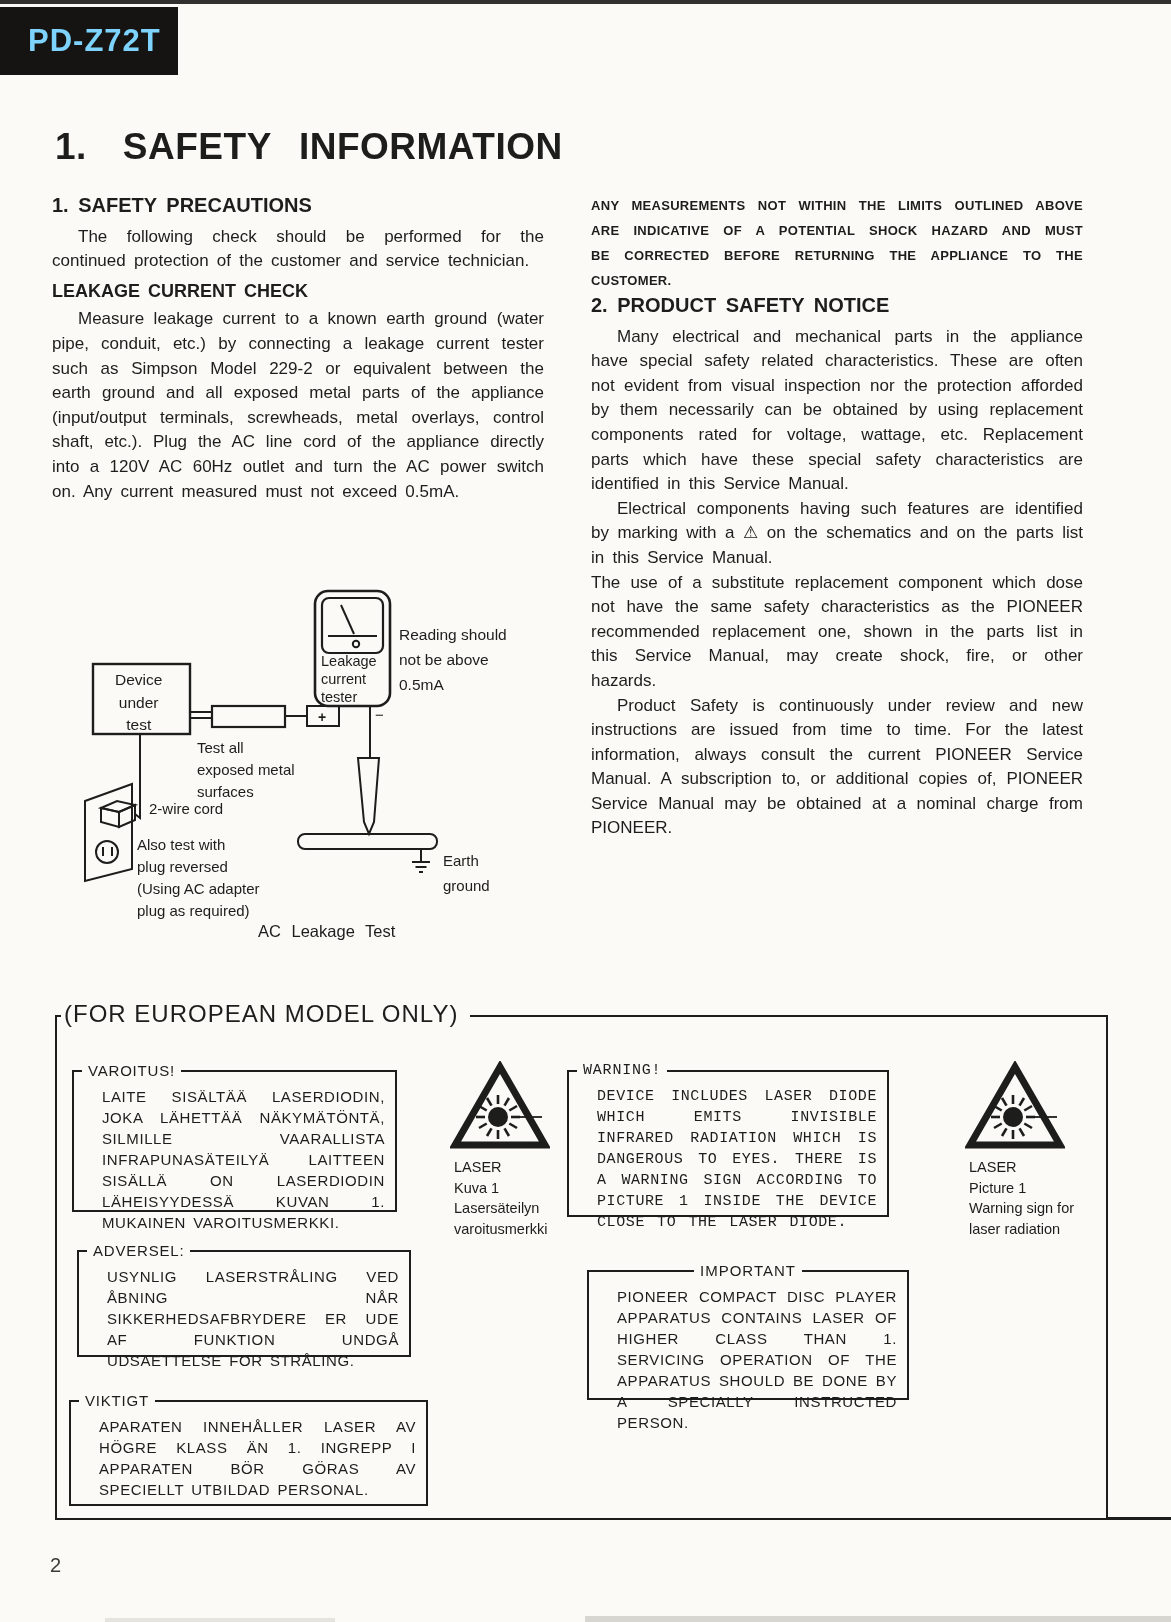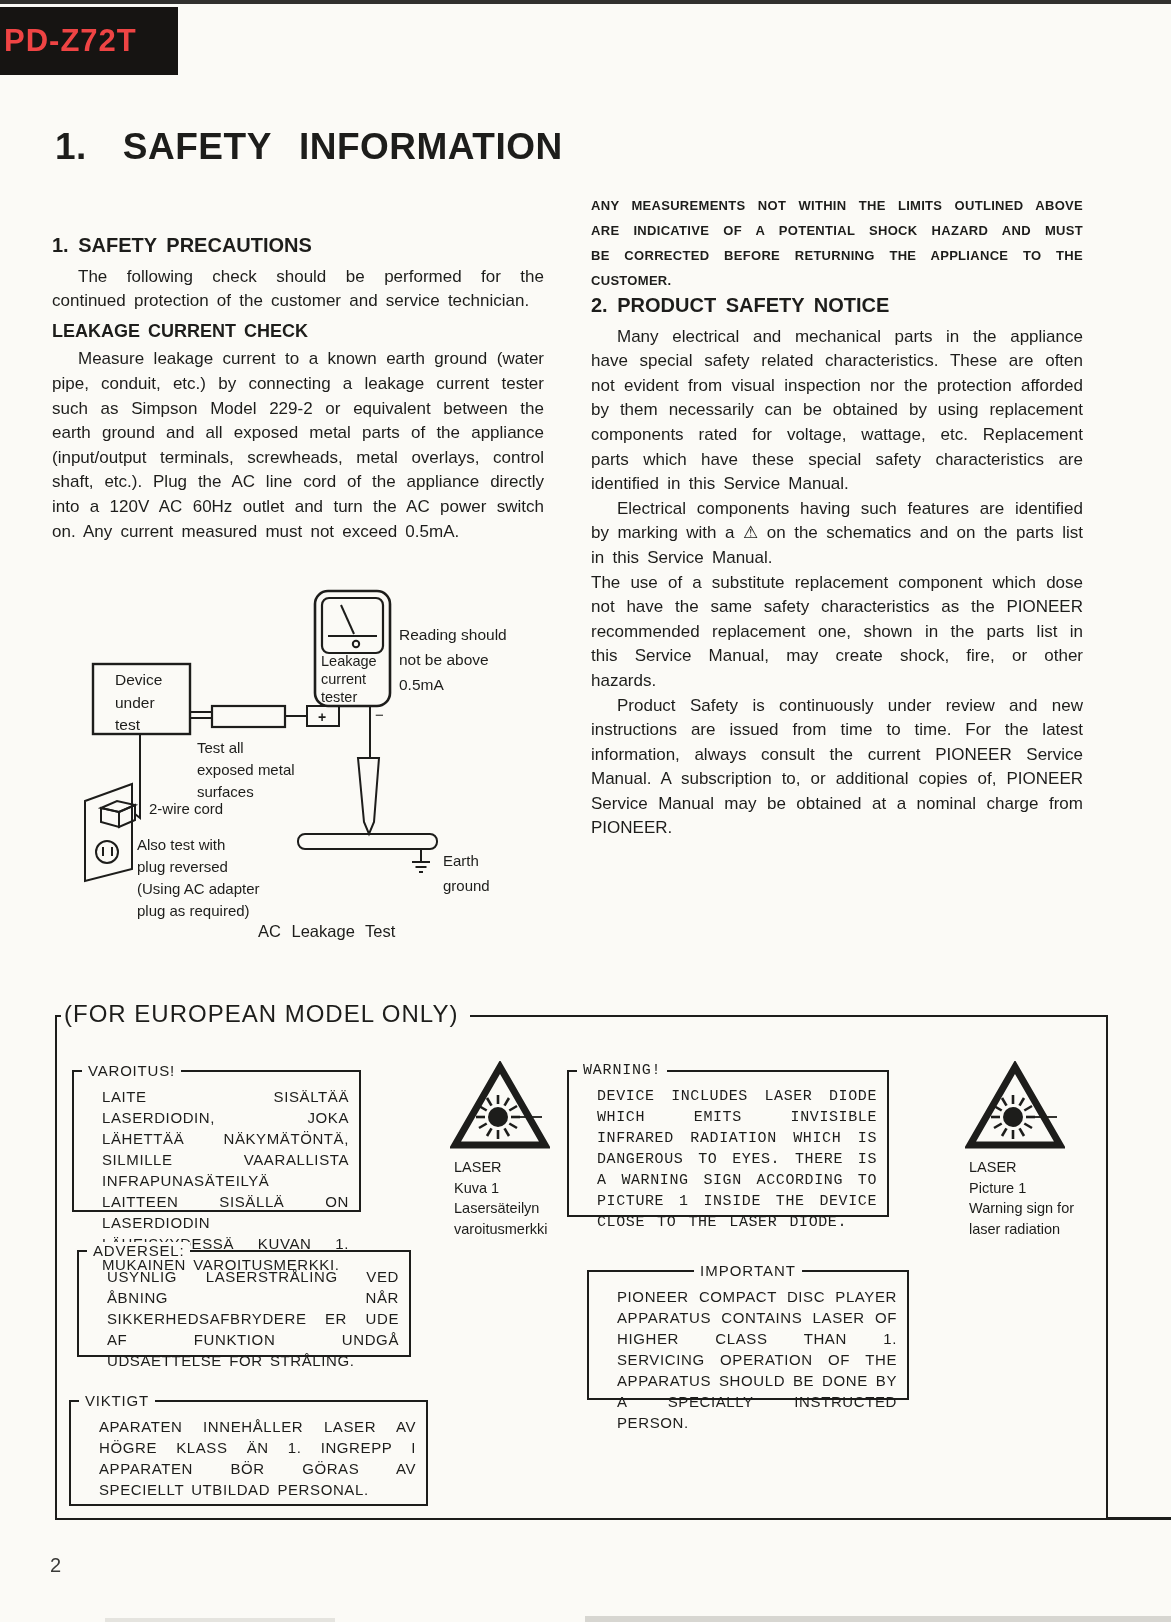--- a/index.html
+++ b/index.html
@@ -4,43 +4,43 @@
 <style>
   html,body{margin:0;padding:0;background:#e8e6e0;}
   .page{position:relative;width:1171px;height:1622px;background:#fbfaf6;
         font-family:"Liberation Sans","DejaVu Sans",sans-serif;color:#1d1d1b;
         overflow:hidden;margin:0 auto;}
   .scan-top{position:absolute;left:0;top:0;width:100%;height:4px;background:#1b1a18;opacity:.9;}
   .scan-bottom{position:absolute;left:585px;bottom:0;width:586px;height:6px;background:#bab8b2;opacity:.55;}
   .scan-bottom2{position:absolute;left:105px;bottom:0;width:230px;height:4px;background:#cfcdc7;opacity:.5;}
 
   .badge{position:absolute;left:0;top:7px;width:178px;height:68px;background:#161412;
-         color:#ef4444;font-size:31px;font-weight:bold;letter-spacing:1px;
-         display:flex;align-items:center;padding-left:4px;box-sizing:border-box;}
+         color:#7dd3fc;font-size:31px;font-weight:bold;letter-spacing:1px;
+         display:flex;align-items:center;padding-left:28px;box-sizing:border-box;}
 
   .title{position:absolute;left:55px;top:126px;font-size:37px;font-weight:bold;letter-spacing:.5px;}
   .title-num{display:inline-block;margin-right:36px;}
   .title-text{word-spacing:17px;}
 
   .col{position:absolute;width:492px;text-align:justify;font-size:17px;line-height:24.6px;
        word-spacing:3.5px;}
-  .col-left{left:52px;top:193px;margin-top:40px;}
+  .col-left{left:52px;top:193px;}
   .col-right{left:591px;top:193px;}
   .h-section{font-size:20px;font-weight:bold;margin:0 0 7px 0;text-align:left;word-spacing:4px;}
   .h-sub{font-size:18px;font-weight:bold;margin:5px 0 4px 0;text-align:left;word-spacing:3px;}
   .col p{margin:0;}
   p.indent{text-indent:26px;}
   .warn-para{font-weight:bold;font-size:13px;line-height:25px;word-spacing:8px;
              letter-spacing:.3px;margin:0 0 42px 0;}
 
   
   .diagram{position:absolute;left:55px;top:556px;width:500px;height:380px;}
   .diagram svg{position:absolute;left:0;top:0;}
   .lbl{position:absolute;font-size:15px;line-height:21px;white-space:pre-line;}
-  .lbl-device{left:60px;top:113px;font-size:15.5px;line-height:22.5px;}
+  .lbl-device{left:60px;top:113px;font-size:15.5px;line-height:22.5px;text-align:center;}
   .lbl-tester{left:266px;top:96px;font-size:14.5px;line-height:18px;}
   .lbl-reading{left:344px;top:66px;font-size:15.5px;line-height:25px;}
   .lbl-testall{left:142px;top:181px;line-height:22px;}
   .lbl-wire{left:94px;top:242px;}
   .lbl-plugnote{left:82px;top:278px;line-height:22px;}
   .lbl-earth{left:388px;top:292px;line-height:25px;}
   .lbl-plus{left:263px;top:151px;font-size:14px;font-weight:bold;}
   .lbl-minus{left:320px;top:148px;font-size:15px;}
   .diagram-caption{position:absolute;left:203px;top:366px;font-size:16.5px;word-spacing:6px;}
 
@@ -49,21 +49,21 @@
         border:2.5px solid #1d1d1b;box-sizing:border-box;}
   .euro-label{position:absolute;top:-17px;left:4px;background:#fbfaf6;
               padding:0 12px 0 3px;font-size:24px;letter-spacing:1px;}
   .euro-ext{position:absolute;left:1106px;top:1517px;width:65px;height:2.5px;background:#1d1d1b;}
   .ebox{position:absolute;border:2px solid #1d1d1b;box-sizing:border-box;}
   .ebox-label{position:absolute;top:-10px;left:8px;background:#fbfaf6;padding:0 6px;
               font-size:15px;letter-spacing:.8px;}
   .ebox-label.center{left:50%;transform:translateX(-50%);letter-spacing:1px;}
   .ebox-body{padding:14px 10px 6px 28px;font-size:15px;line-height:21px;
              letter-spacing:.6px;word-spacing:2.5px;text-align:justify;}
-  .box-varoitus{left:15px;top:53px;width:289px;height:142px;}
+  .box-varoitus{left:15px;top:53px;width:325px;height:142px;}
   .box-warning{left:510px;top:53px;width:322px;height:147px;font-family:Liberation Mono, monospace;}
   .box-adversel{left:20px;top:233px;width:334px;height:107px;}
   .box-important{left:530px;top:253px;width:322px;height:130px;}
   .box-viktigt{left:12px;top:383px;width:359px;height:106px;}
   .laser-fig{position:absolute;}
   .laser-cap{position:absolute;white-space:pre-line;font-size:14.5px;line-height:20.5px;}
   .fig1-svg{left:393px;top:44px;} .fig1-cap{left:397px;top:140px;}
   .fig2-svg{left:908px;top:44px;} .fig2-cap{left:912px;top:140px;}
 
   .pageno{position:absolute;left:50px;top:1554px;font-size:20px;color:#3a3a38;}

